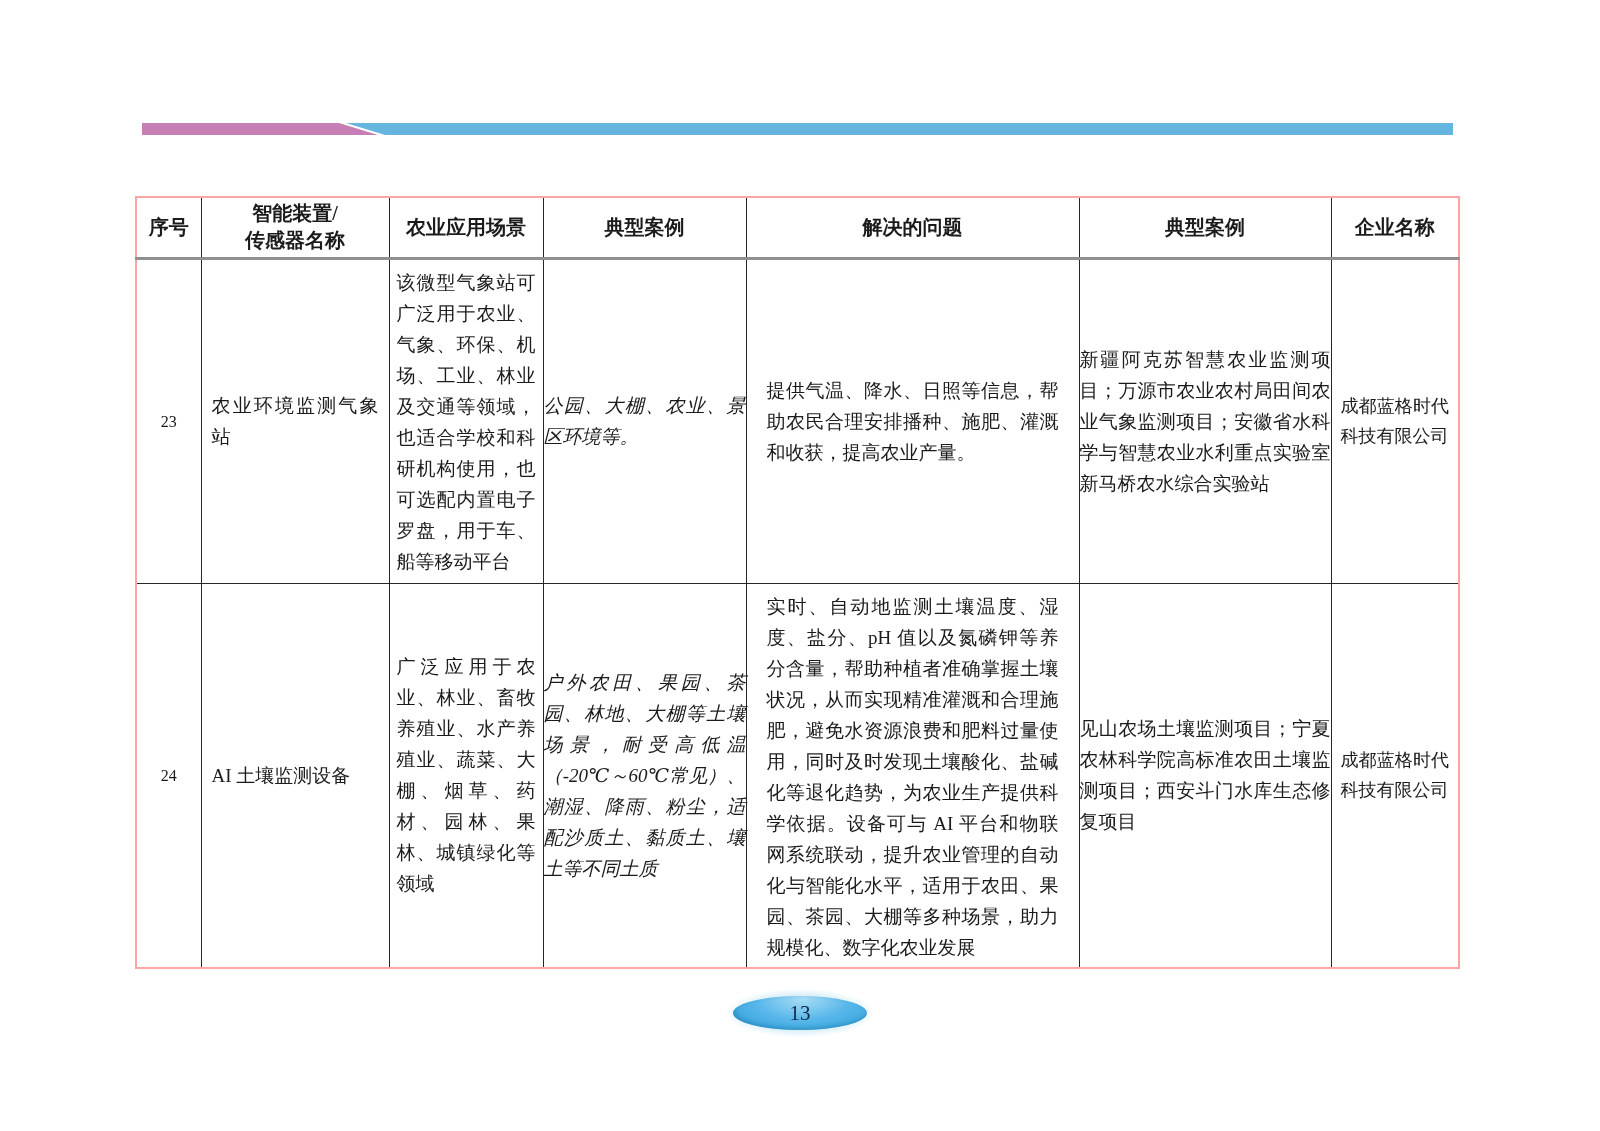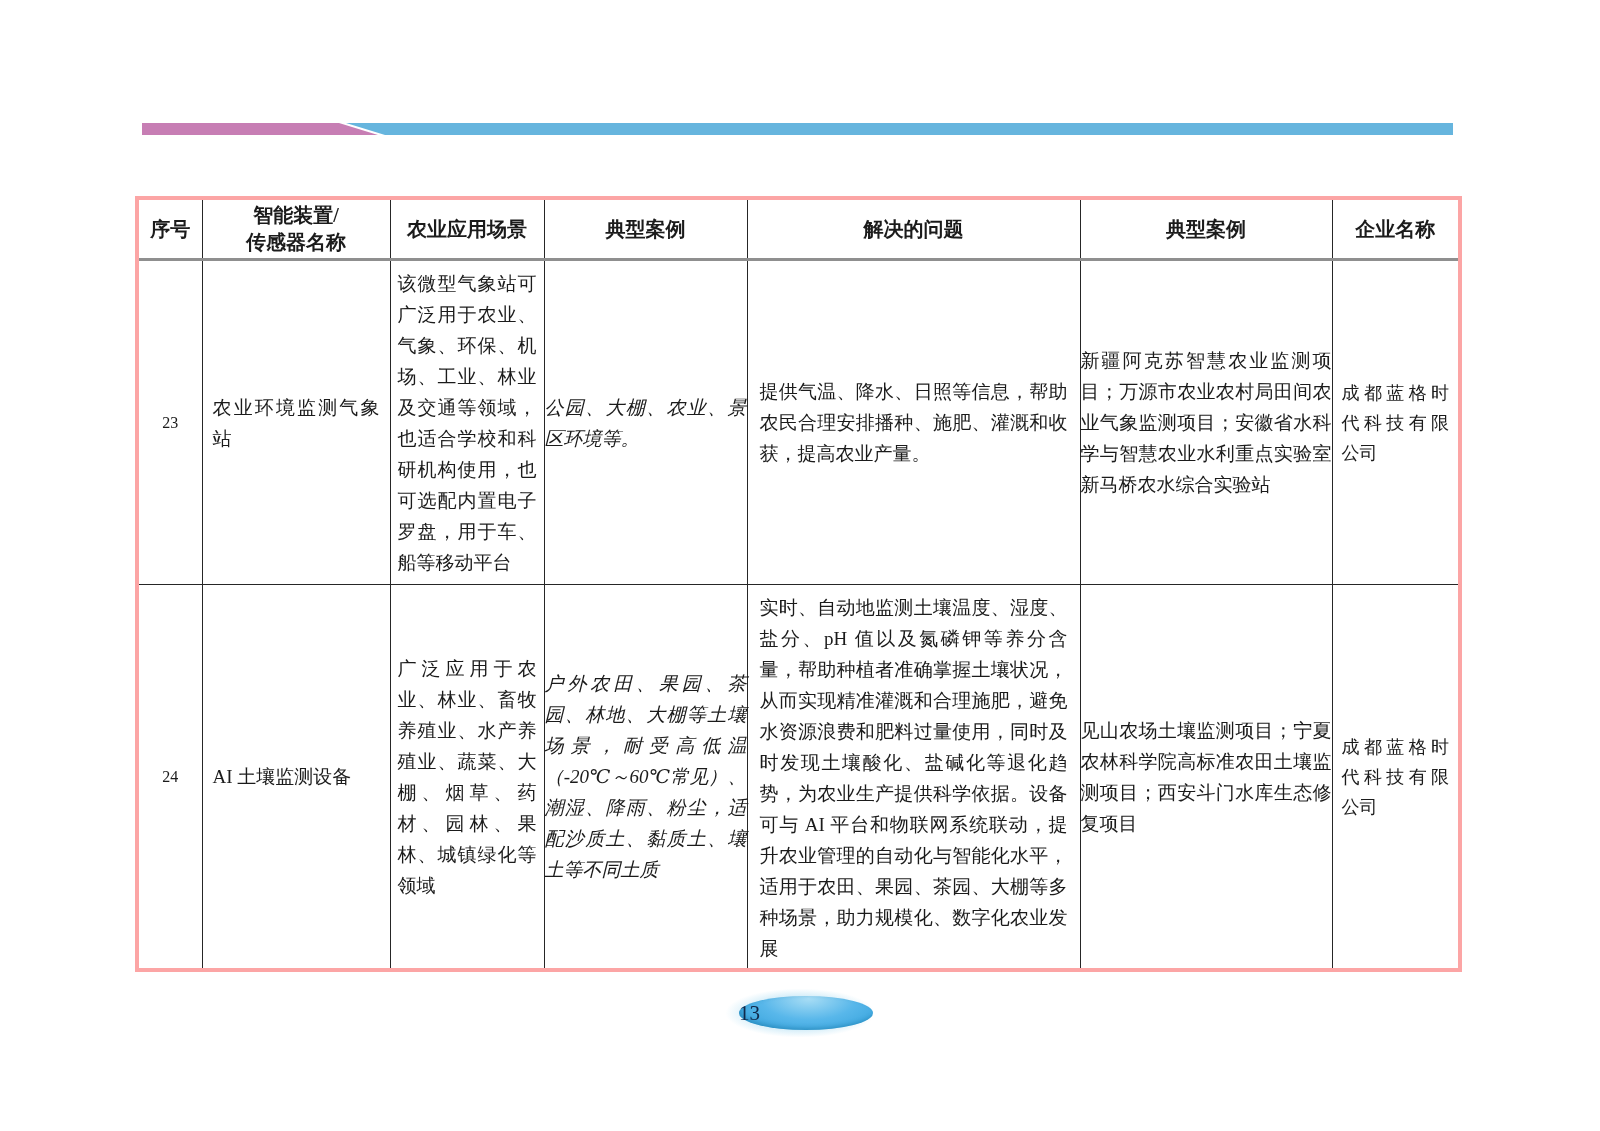--- a/index.html
+++ b/index.html
@@ -10,57 +10,57 @@
     font-family:"Liberation Serif","DejaVu Serif",serif;
   }
 
   
   .deco { position:absolute; left:142px; top:121px; width:1311px; height:12px; }
 
   
   table.main {
     position:absolute; left:135px; top:196px; width:1323px;
     border-collapse:collapse; table-layout:fixed;
-    border:4px solid #fca5a5;
+    border:2px solid #fca5a5;
   }
   th, td { border:1.5px solid #262626; }
   th {
     font-size:20px; font-weight:bold; line-height:27px;
     text-align:center; vertical-align:middle;
     white-space:pre-line; padding:2px 4px;
     border-bottom:3px solid #8f8f8f;
   }
   thead tr { height:61px; }
   tr.row-a { height:325px; }
   tr.row-b { height:326px; }
   td {
     font-size:19px; line-height:31px; vertical-align:middle;
     text-align:justify; text-justify:inter-ideograph;
     padding:4px 8px;
   }
   td.c-no { text-align:center; font-size:16px; }
   td.c-name { padding:4px 10px; }
   td.c-scenario { padding:5px 7px; }
   td.c-env { padding:4px 0;font-style:italic; }
-  td.c-problem { padding:4px 12px; }
+  td.c-problem { padding:4px 20px; }
   td.c-case { padding:4px 0; }
   td.c-company { font-size:18px; padding:12px 9px; line-height:30px; }
   td.va-top { vertical-align:top; padding-top:7px;margin-left:16px; }
 
   
   .badge-wrap { position:absolute; left:724px; top:988px; width:152px; height:50px; }
   .badge-halo {
     position:absolute; left:0; top:0; width:152px; height:50px; border-radius:50%;
     background:radial-gradient(closest-side, #c2e6f6 52%, rgba(255,255,255,0) 98%);
   }
   .badge-oval {
-    position:absolute; left:15px; top:8px; width:134px; height:34px; border-radius:50%;
+    position:absolute; left:9px; top:8px; width:134px; height:34px; border-radius:50%;
     background:radial-gradient(ellipse at 52% 8%, #a8ddf5 0%, #58b7ea 48%, #2f9fd9 100%);
     box-shadow:inset 2px -2px 4px rgba(21,112,160,0.45);
-    display:flex; align-items:center; font-family:Liberation Serif, serif;
+    display:flex; align-items:center; justify-content:center;font-family:Liberation Serif, serif;
   }
   .badge-oval span { font-size:21px; color:#10294a; }
 </style>
 </head>
 <body>
 
 <div class="deco">
   <svg width="1311" height="12" viewBox="0 0 1311 12">
     <polygon points="204,0 1311,0 1311,12 243,12" fill="#66b5de"></polygon>
     <polygon points="0,0 197,0 236,12 0,12" fill="#c77eb4"></polygon>

